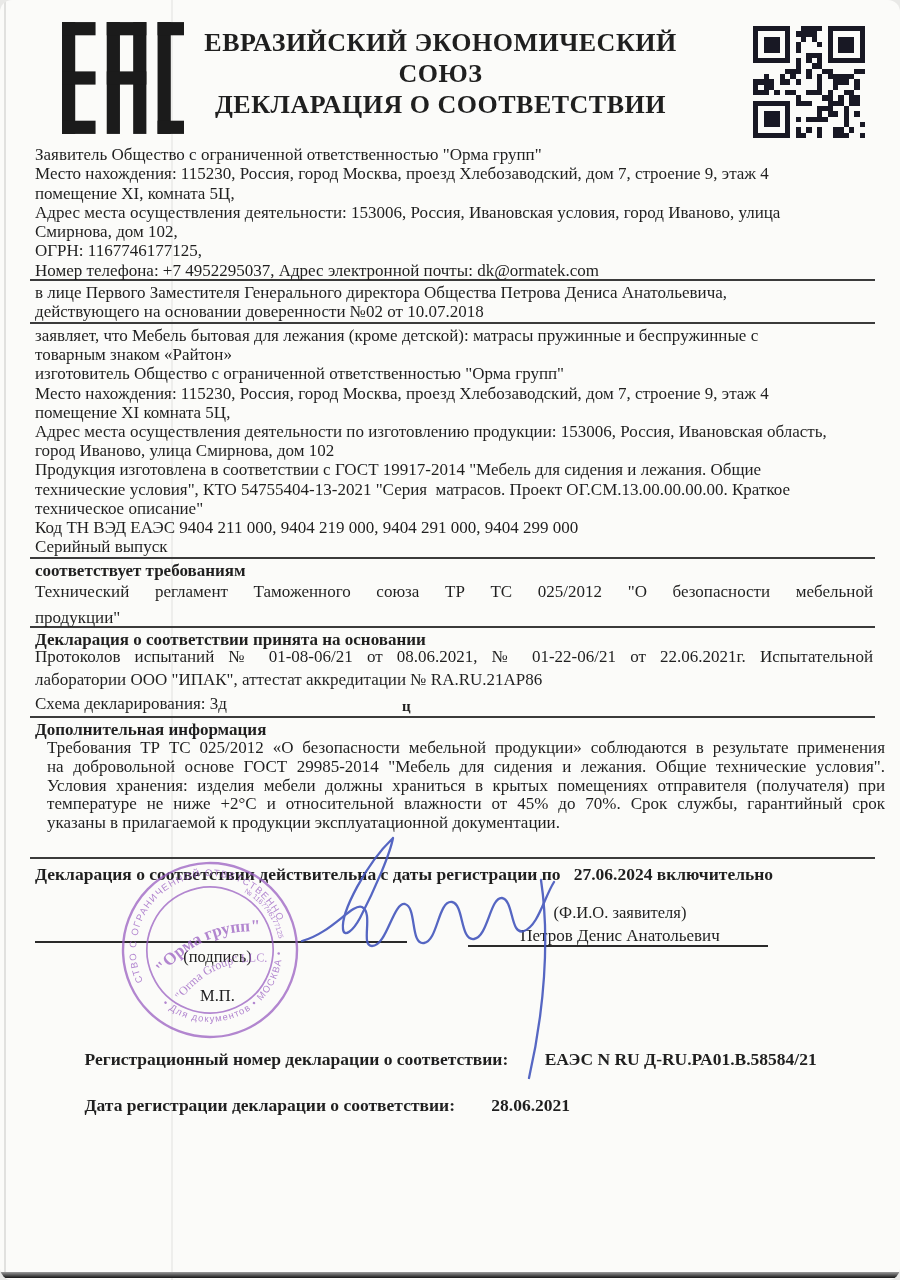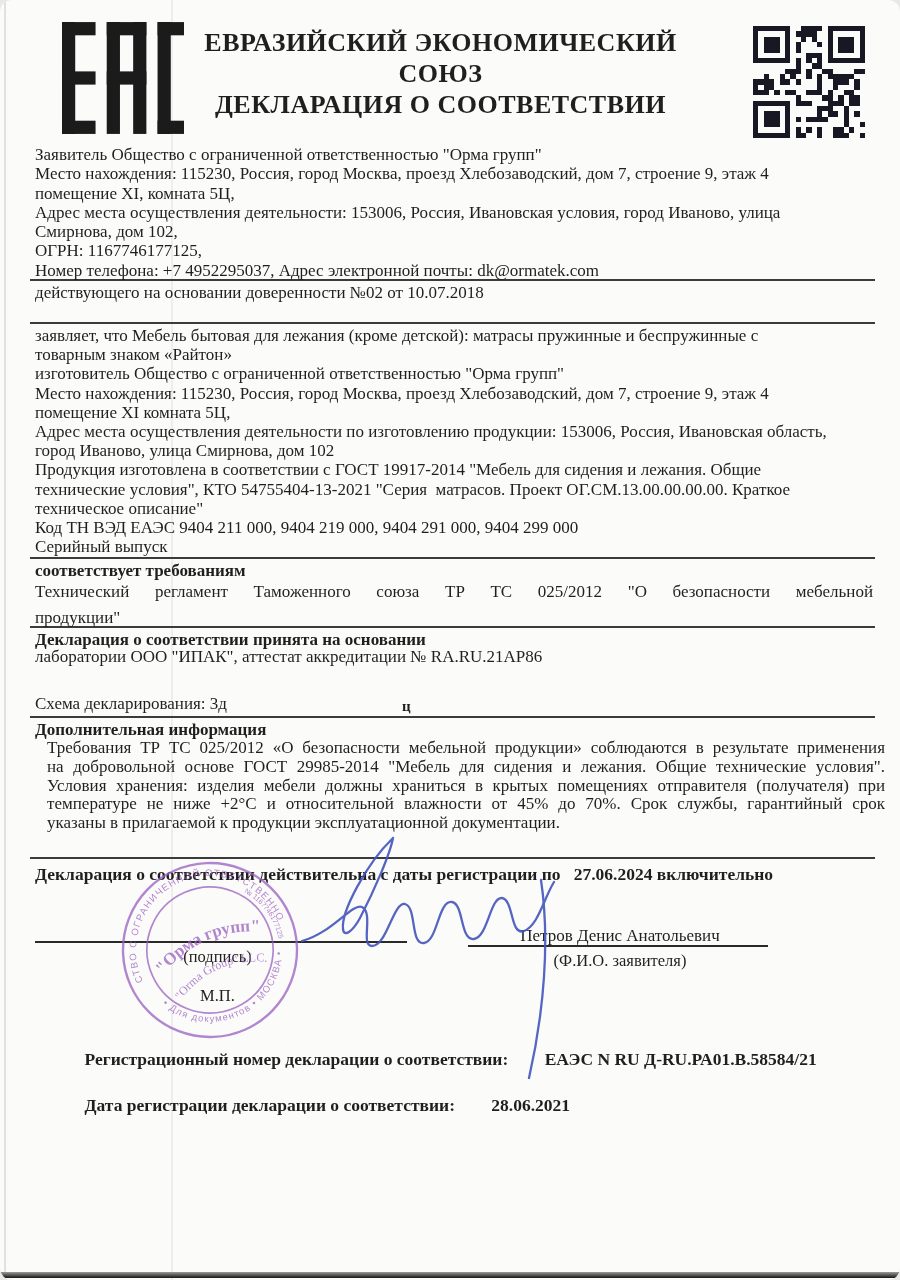--- a/index.html
+++ b/index.html
@@ -285,20 +285,21 @@
       <div class="ln"><b>Заявитель</b><span> Общество с ограниченной ответственностью "Орма групп"</span></div>
       <div class="ln"><span>Место нахождения: 115230, Россия, город Москва, проезд Хлебозаводский, дом 7, строение 9, этаж 4</span></div>
       <div class="ln"><span>помещение XI, комната 5Ц,</span></div>
       <div class="ln"><span>Адрес места осуществления деятельности: 153006, Россия, Ивановская условия, город Иваново, улица</span></div>
       <div class="ln"><span>Смирнова, дом 102,</span></div>
       <div class="ln"><span>ОГРН: 1167746177125,</span></div>
       <div class="ln"><span>Номер телефона: +7 4952295037, Адрес электронной почты: dk@ormatek.com</span></div>
     </div>
 
   <div class="txt" style="top:283px; line-height:19.3px;">
+      <div class="ln"><b>в лице</b><span> Первого Заместителя Генерального директора Общества Петрова Дениса Анатольевича,</span></div>
       <div class="ln"><span>действующего на основании доверенности №02 от 10.07.2018</span></div>
     </div>
 
   <div class="txt" style="top:326px; line-height:19.2px;">
       <div class="ln"><b>заявляет, что</b><span> Мебель бытовая для лежания (кроме детской): матрасы пружинные и беспружинные с</span></div>
       <div class="ln"><span>товарным знаком «Райтон»</span></div>
       <div class="ln"><b>изготовитель</b><span> Общество с ограниченной ответственностью "Орма групп"</span></div>
       <div class="ln"><span>Место нахождения: 115230, Россия, город Москва, проезд Хлебозаводский, дом 7, строение 9, этаж 4</span></div>
       <div class="ln"><span>помещение XI комната 5Ц,</span></div>
       <div class="ln"><span>Адрес места осуществления деятельности по изготовлению продукции: 153006, Россия, Ивановская область,</span></div>
@@ -311,20 +312,21 @@
     </div>
 
   <div class="heading" style="top:561px">соответствует требованиям</div>
   <div class="txt" style="top:579px; line-height:26px;">
       <div class="ln jl"><span>Технический регламент Таможенного союза ТР ТС 025/2012 "О безопасности мебельной</span></div>
       <div class="ln"><span>продукции"</span></div>
     </div>
 
   <div class="heading" style="top:630px">Декларация о соответствии принята на основании</div>
   <div class="txt" style="top:645px; line-height:23px;">
+      <div class="ln jl"><span>Протоколов испытаний № 01-08-06/21 от 08.06.2021, № 01-22-06/21 от 22.06.2021г. Испытательной</span></div>
       <div class="ln"><span>лаборатории ООО "ИПАК", аттестат аккредитации № RA.RU.21АР86</span></div>
     </div>
   <div class="txt" style="top:694px;">Схема декларирования: 3д</div>
   <div class="stray" style="left:402px; top:698px;">ц</div>
 
   <div class="heading" style="top:720px">Дополнительная информация</div>
   <div class="txt" style="top:739px; line-height:18.8px;margin-left:12px;">
       <div class="ln jl"><span>Требования ТР ТС 025/2012 «О безопасности мебельной продукции» соблюдаются в результате применения</span></div>
       <div class="ln jl"><span>на добровольной основе ГОСТ 29985-2014 "Мебель для сидения и лежания. Общие технические условия".</span></div>
       <div class="ln jl"><span>Условия хранения: изделия мебели должны храниться в крытых помещениях отправителя (получателя) при</span></div>
@@ -333,21 +335,21 @@
     </div>
 
   <div class="boldline" style="top:864px;">Декларация о соответствии действительна с даты регистрации по   27.06.2024 включительно</div>
 
   <div class="sigline" style="left:35px; top:941px; width:372px;"></div>
   <div class="cap" style="left:95px; top:947px; width:245px;">(подпись)</div>
   <div class="cap" style="left:95px; top:986px; width:245px;">М.П.</div>
 
   <div class="cap" style="left:470px; top:926px; width:300px; font-size:17px;">Петров Денис Анатольевич</div>
   <div class="sigline" style="left:468px; top:945px; width:300px;"></div>
-  <div class="cap" style="left:470px; top:951px; width:300px;">(Ф.И.О. заявителя)</div>
+  <div class="cap" style="left:470px; top:903px; width:300px;">(Ф.И.О. заявителя)</div>
 
   <svg class="abs" style="left:115px; top:855px; z-index:3;" width="190" height="190" viewBox="0 0 190 190">
     <g transform="rotate(-24 95 95)" opacity="0.75">
       <circle cx="95" cy="95" r="87" fill="none" stroke="#9a5fc2" stroke-width="2.4"></circle>
       <circle cx="95" cy="95" r="63" fill="none" stroke="#9a5fc2" stroke-width="1.7"></circle>
       <path id="st-top" d="M 21 95 A 74 74 0 0 1 169 95" fill="none"></path>
       <path id="st-bot" d="M 23 95 A 72 72 0 0 0 167 95" fill="none"></path>
       <path id="st-c1" d="M 28 106 Q 95 64 162 106" fill="none"></path>
       <path id="st-c2" d="M 46 130 Q 95 102 144 130" fill="none"></path>
       <path id="st-n" d="M 146 52 A 68 68 0 0 1 161 118" fill="none"></path>

